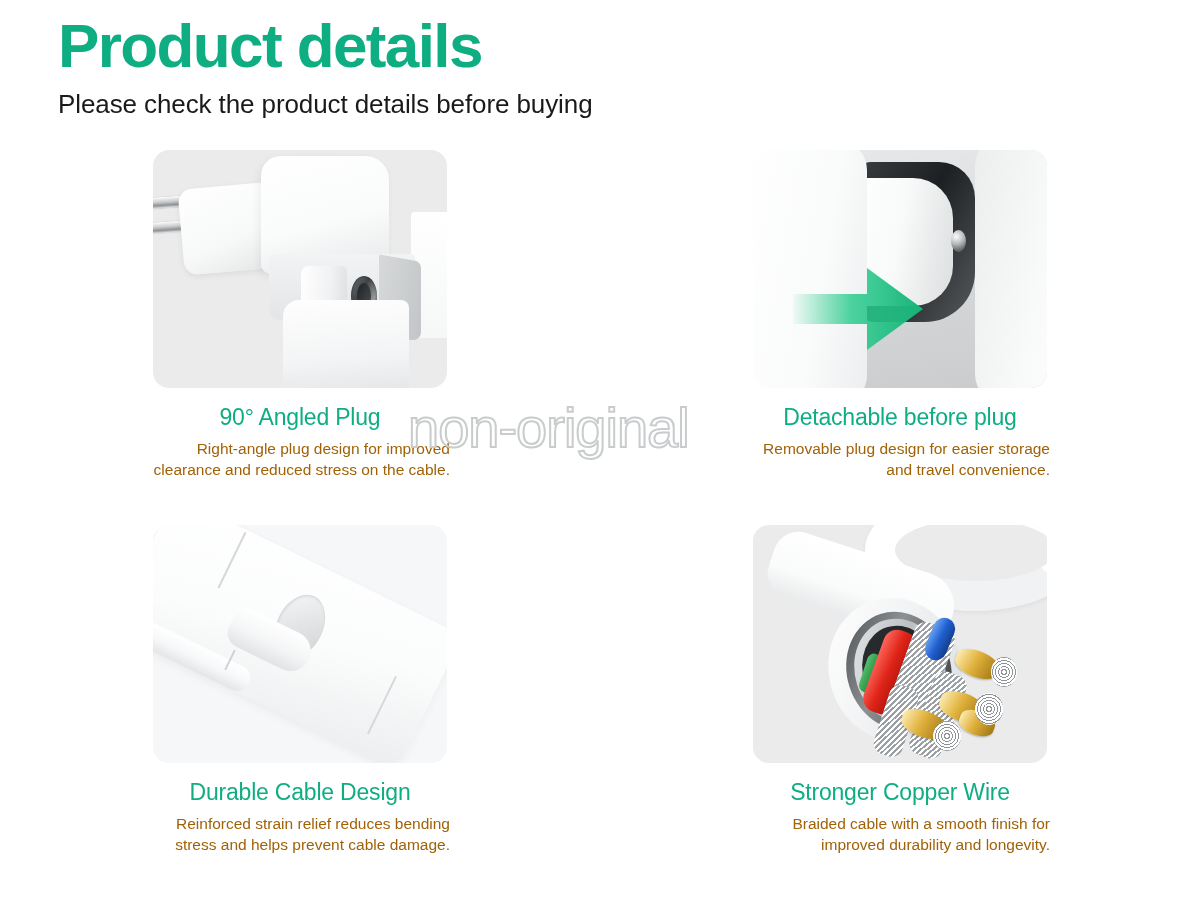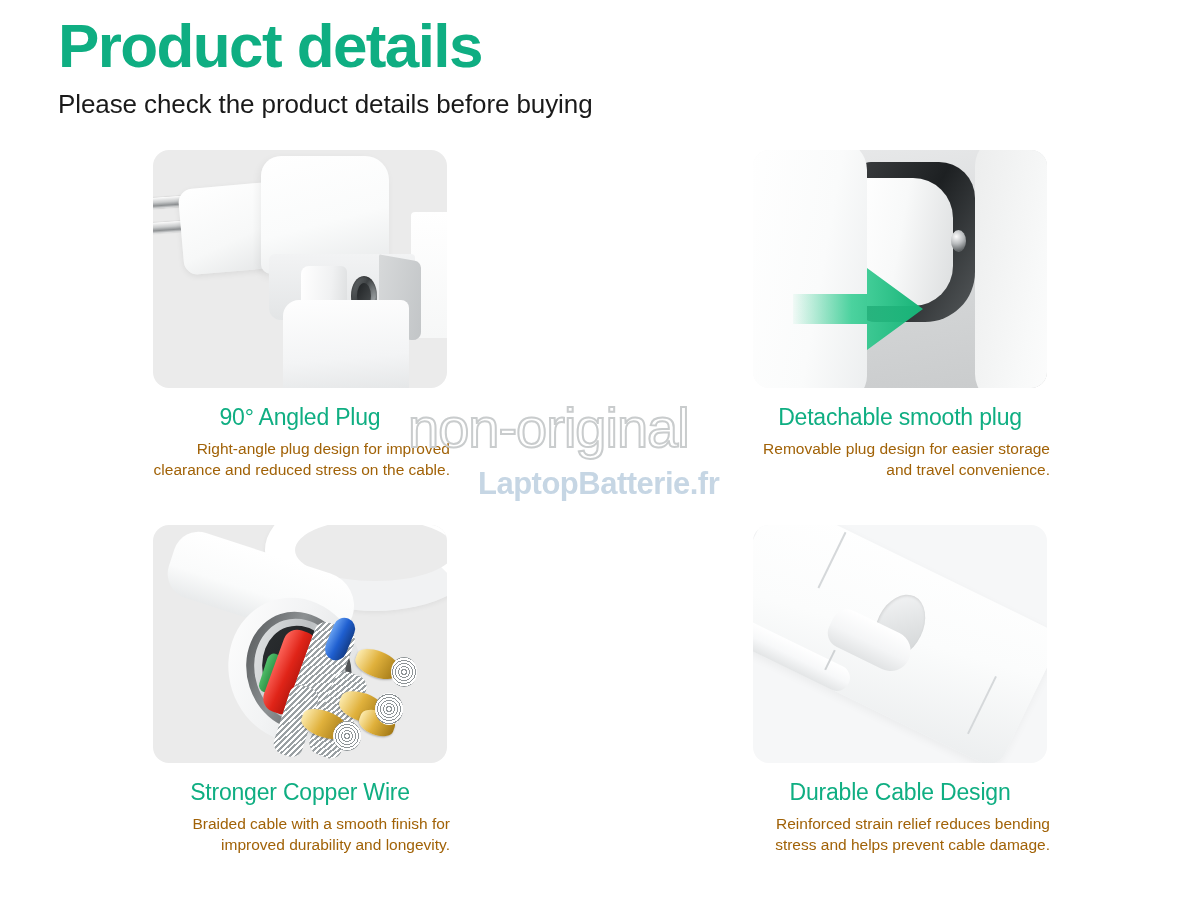--- a/index.html
+++ b/index.html
@@ -428,22 +428,36 @@
           <defs>
             <linearGradient id="arrGrad" x1="0" y1="0" x2="1" y2="0">
               <stop offset="0%" stop-color="#2ecc8f" stop-opacity="0.05"></stop>
               <stop offset="45%" stop-color="#2ecc8f" stop-opacity="0.85"></stop>
               <stop offset="100%" stop-color="#17b377" stop-opacity="1"></stop>
             </linearGradient>
           </defs>
           <path d="M0 28 H74 V2 L130 43 L74 84 V58 H0 Z" fill="url(#arrGrad)"></path>
         </svg>
       </div>
-      <div class="caption-title">Detachable smooth plug</div>
+      <div class="caption-title">Detachable before plug</div>
       <div class="caption-desc">Removable plug design for easier storage and travel convenience.</div>
+    </div>
+
+    <div class="feature-card">
+      <div class="photo p4">
+        <div class="p4-brick"></div>
+        <div class="p4-seam s1"></div>
+        <div class="p4-seam s2"></div>
+        <div class="p4-grommet"></div>
+        <div class="p4-relief"></div>
+        <div class="p4-cable"></div>
+        <div class="p4-cableline"></div>
+      </div>
+      <div class="caption-title">Durable Cable Design</div>
+      <div class="caption-desc">Reinforced strain relief reduces bending stress and helps prevent cable damage.</div>
     </div>
 
     <div class="feature-card">
       <div class="photo">
         <div class="p3-cable-top"></div>
         <div class="p3-cable-arm"></div>
         <div class="p3-sheath"></div>
         <div class="p3-ring1"></div>
         <div class="p3-ring2"></div>
         <div class="p3-core"></div>
@@ -458,32 +472,17 @@
         <div class="p3-tip t3"></div>
         <div class="p3-tip t4"></div>
         <div class="p3-strandend s1"></div>
         <div class="p3-strandend s2"></div>
         <div class="p3-strandend s3"></div>
       </div>
       <div class="caption-title">Stronger Copper Wire</div>
       <div class="caption-desc">Braided cable with a smooth finish for improved durability and longevity.</div>
     </div>
 
-    <div class="feature-card">
-      <div class="photo p4">
-        <div class="p4-brick"></div>
-        <div class="p4-seam s1"></div>
-        <div class="p4-seam s2"></div>
-        <div class="p4-grommet"></div>
-        <div class="p4-relief"></div>
-        <div class="p4-cable"></div>
-        <div class="p4-cableline"></div>
-      </div>
-      <div class="caption-title">Durable Cable Design</div>
-      <div class="caption-desc">Reinforced strain relief reduces bending stress and helps prevent cable damage.</div>
-    </div>
-
   </div>
 
   <div class="wm-outline">non-original</div>
-  <div class="wm-brand">LaptopBatterie.fr</div>
 
 </div>
 
 </body></html>

